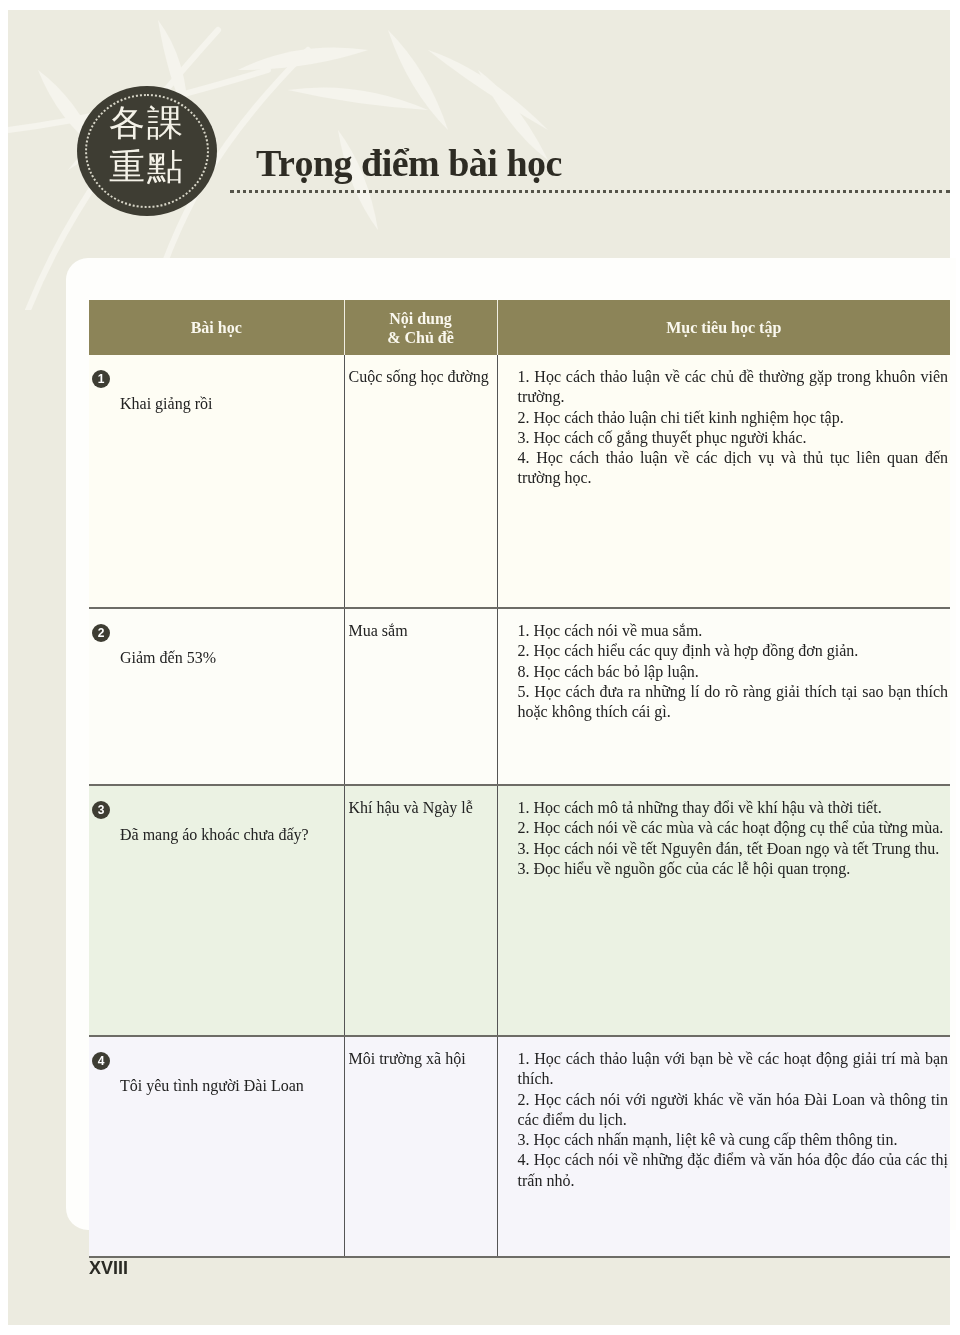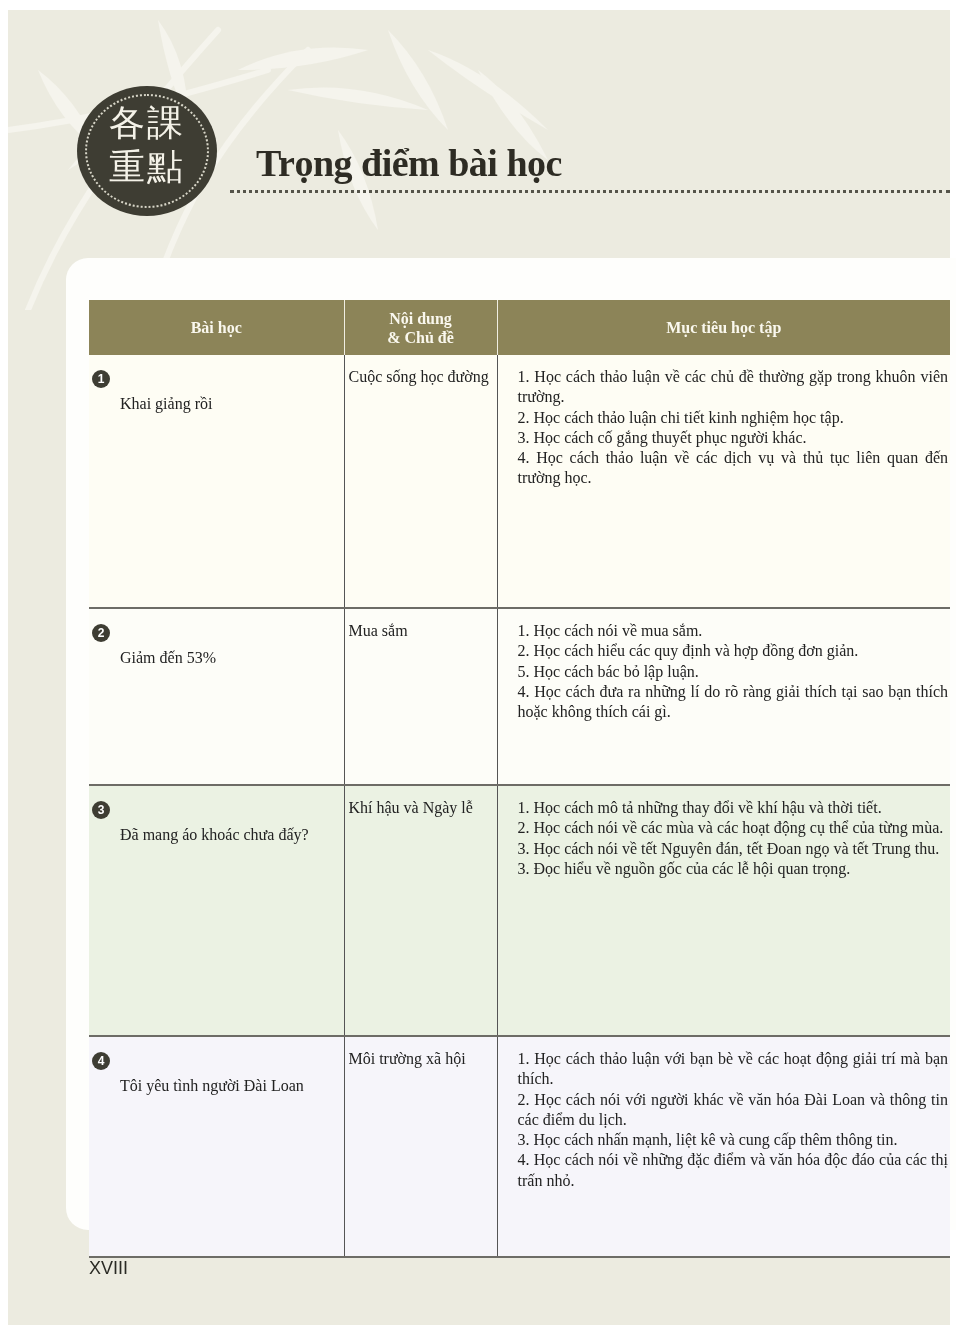--- a/index.html
+++ b/index.html
@@ -15,21 +15,21 @@
   table{position:absolute;left:89px;top:300px;width:861px;border-collapse:collapse;table-layout:fixed;}
   th{background:#8c8458;color:#faf8ee;font-weight:bold;font-size:16px;height:55px;padding:0;text-align:center;line-height:19px;border-right:1px solid #f0eee2;}
   th:last-child{border-right:none;}
   td{vertical-align:top;font-size:16px;line-height:20.3px;padding:12px 4px 0 4px;border-right:1px solid #555;}
   td:last-child{border-right:none;padding-left:20px;padding-right:2px;}
   td.lesson{padding-left:3px;}
   tr.r td{border-bottom:2px solid #6d6c66;}
   .num{display:inline-block;width:18px;height:18px;border-radius:50%;background:#3e3d33;color:#fff;font-family:"Liberation Sans",sans-serif;font-weight:bold;font-size:12px;line-height:18px;text-align:center;margin:3px 0 6px 0;}
   .lesson-name{display:block;margin-left:28px;}
   .goal{display:block;text-align:justify;}
-  .pagenum{position:absolute;left:89px;top:1258px;font-family:"Liberation Sans",sans-serif;font-weight:normal;font-size:18px;color:#2a2a24;}
+  .pagenum{position:absolute;left:89px;top:1258px;font-family:"Liberation Sans",sans-serif;font-weight:bold;font-size:18px;color:#2a2a24;}
 </style>
 </head>
 <body>
 
 <div class="page">
   <svg class="bamboo" viewBox="0 0 620 300">
     <g stroke="#f7f6f0" stroke-width="6" fill="none" stroke-linecap="round">
       <path d="M20 300 C60 200 120 120 210 20"></path>
       <path d="M140 300 C170 210 200 140 300 40"></path>
       <path d="M0 120 C80 110 160 90 260 60"></path>
@@ -87,22 +87,22 @@
     </tr>
     <tr class="r" style="height:177px;background:#fdfdf8">
       <td class="lesson">
         <span class="num">2</span>
         <span class="lesson-name">Giảm đến 53%</span>
       </td>
       <td>Mua sắm</td>
       <td>
         <span class="goal">1. Học cách nói về mua sắm.</span>
         <span class="goal">2. Học cách hiểu các quy định và hợp đồng đơn giản.</span>
-        <span class="goal">5. Học cách bác bỏ lập luận.</span>
-        <span class="goal">4. Học cách đưa ra những lí do rõ ràng giải thích tại sao bạn thích hoặc không thích cái gì.</span>
+        <span class="goal">8. Học cách bác bỏ lập luận.</span>
+        <span class="goal">5. Học cách đưa ra những lí do rõ ràng giải thích tại sao bạn thích hoặc không thích cái gì.</span>
       </td>
     </tr>
     <tr class="r" style="height:251px;background:#ebf2e3">
       <td class="lesson">
         <span class="num">3</span>
         <span class="lesson-name">Đã mang áo khoác chưa đấy?</span>
       </td>
       <td>Khí hậu và Ngày lễ</td>
       <td>
         <span class="goal">1. Học cách mô tả những thay đổi về khí hậu và thời tiết.</span>

